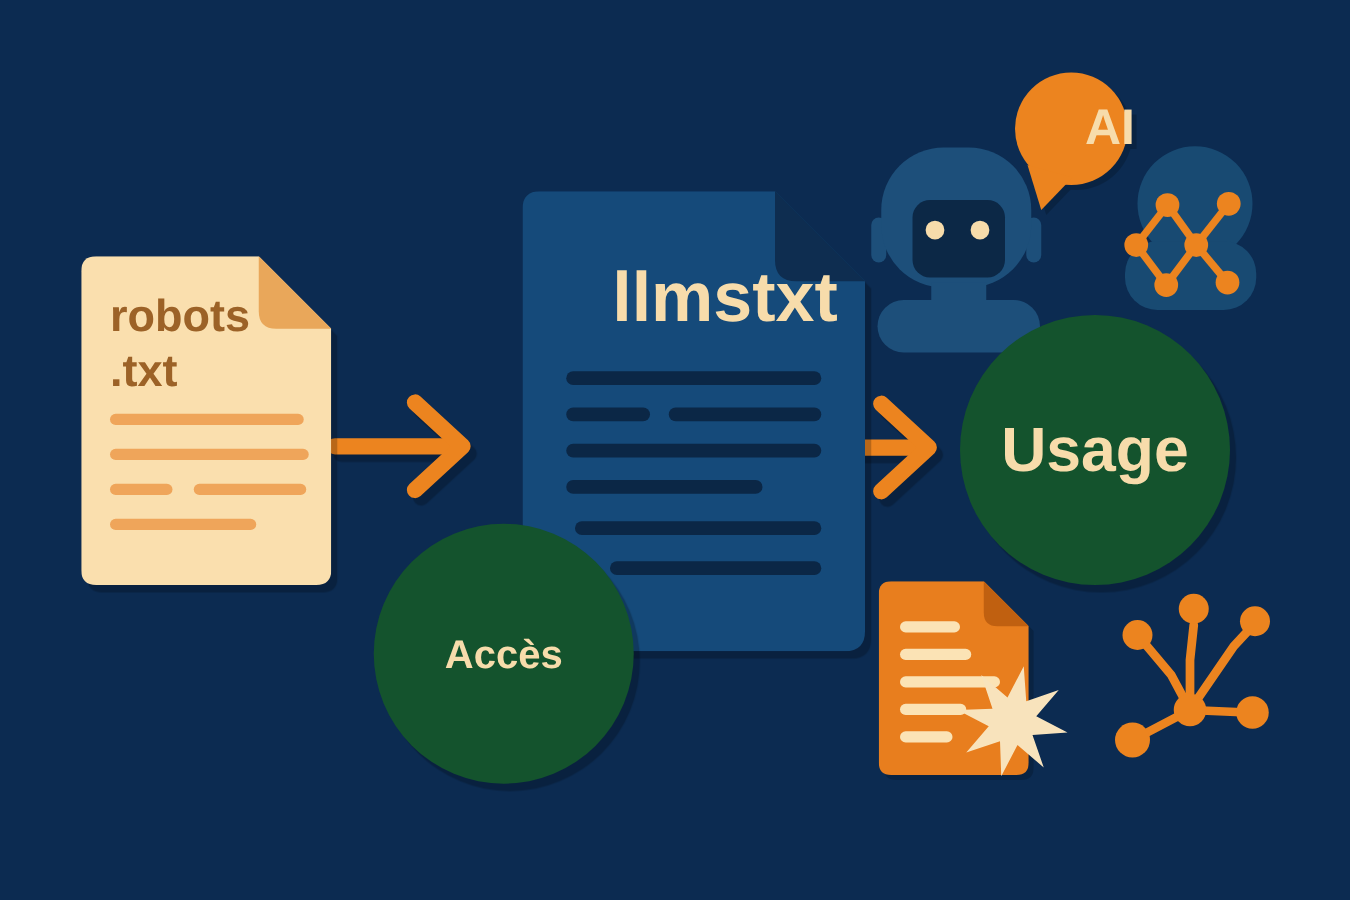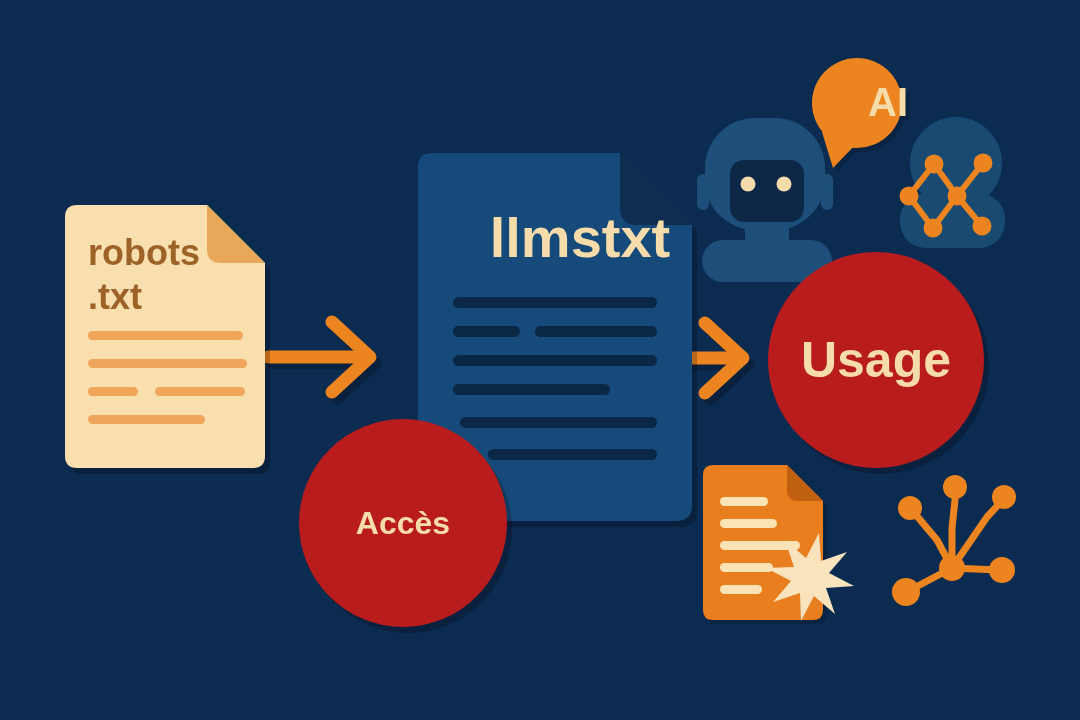--- a/index.html
+++ b/index.html
@@ -18,21 +18,21 @@
     font-weight:bold;font-size:36px;line-height:1.22;color:#9c6227;
     white-space:pre-line;
   }
   .doc-title-center{
     position:absolute;left:0;top:52px;width:100%;
     text-align:center;font-weight:bold;font-size:56px;color:#f7dcab;
   }
 
   
   .bubble-circle{
-    border-radius:50%;background:#b91c1c;
+    border-radius:50%;background:#14532d;
     display:flex;align-items:center;justify-content:center;
     color:#f7dcab;font-weight:bold;
   }
   #acces-circle{left:299px;top:419px;width:208px;height:208px;font-size:32px;}
   #usage-circle{left:768px;top:252px;width:216px;height:216px;font-size:50px;}
 
   
   #ai-bubble{left:806px;top:54px;width:105px;height:125px;}
   #ai-bubble .ai-label{
     position:absolute;left:0;top:26px;width:102px;text-align:right;

